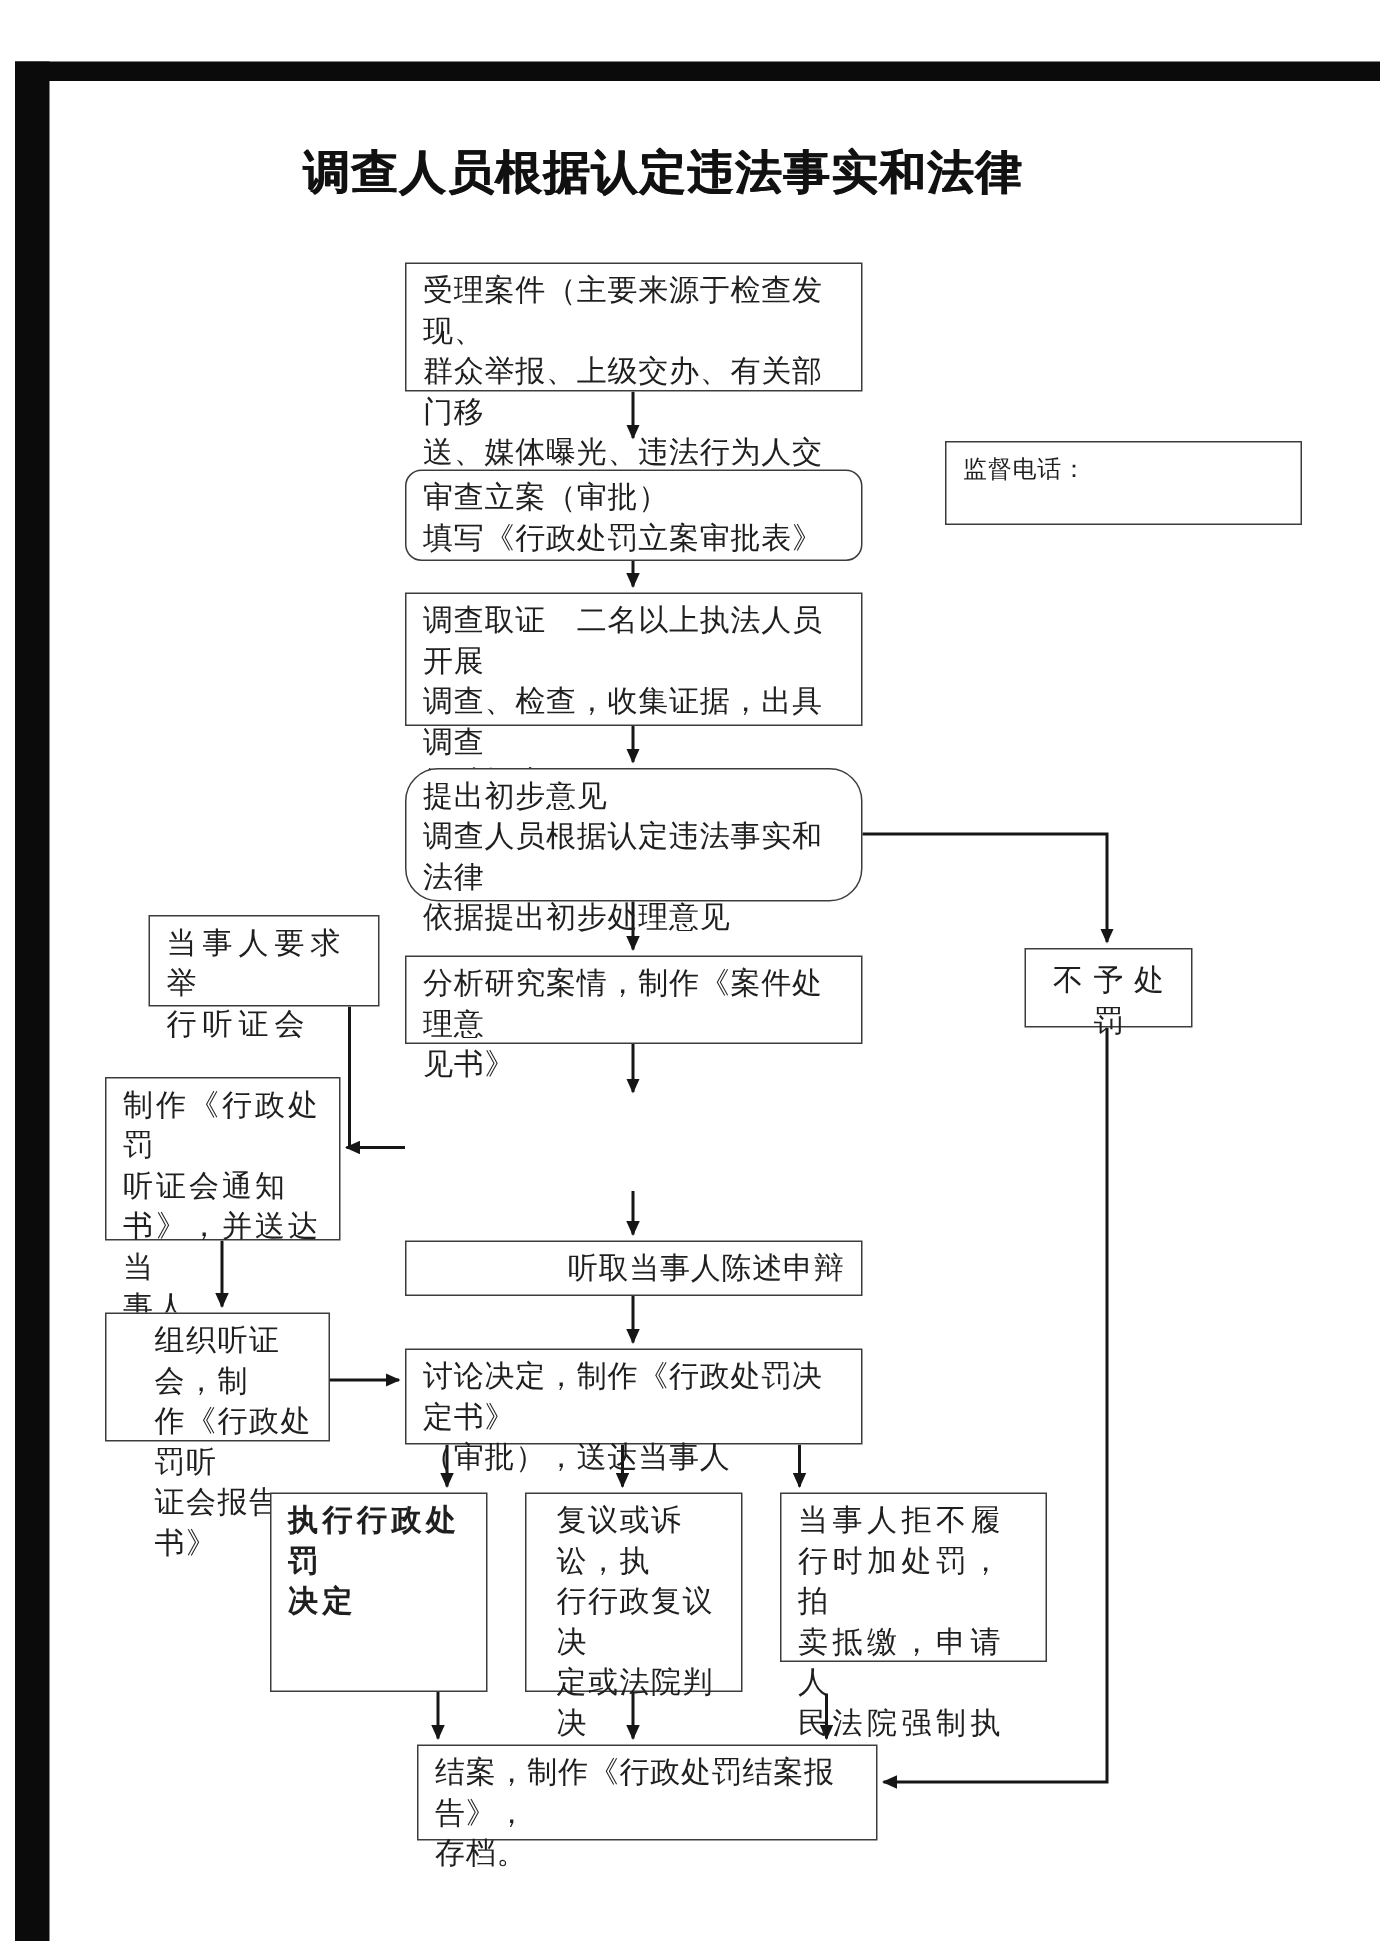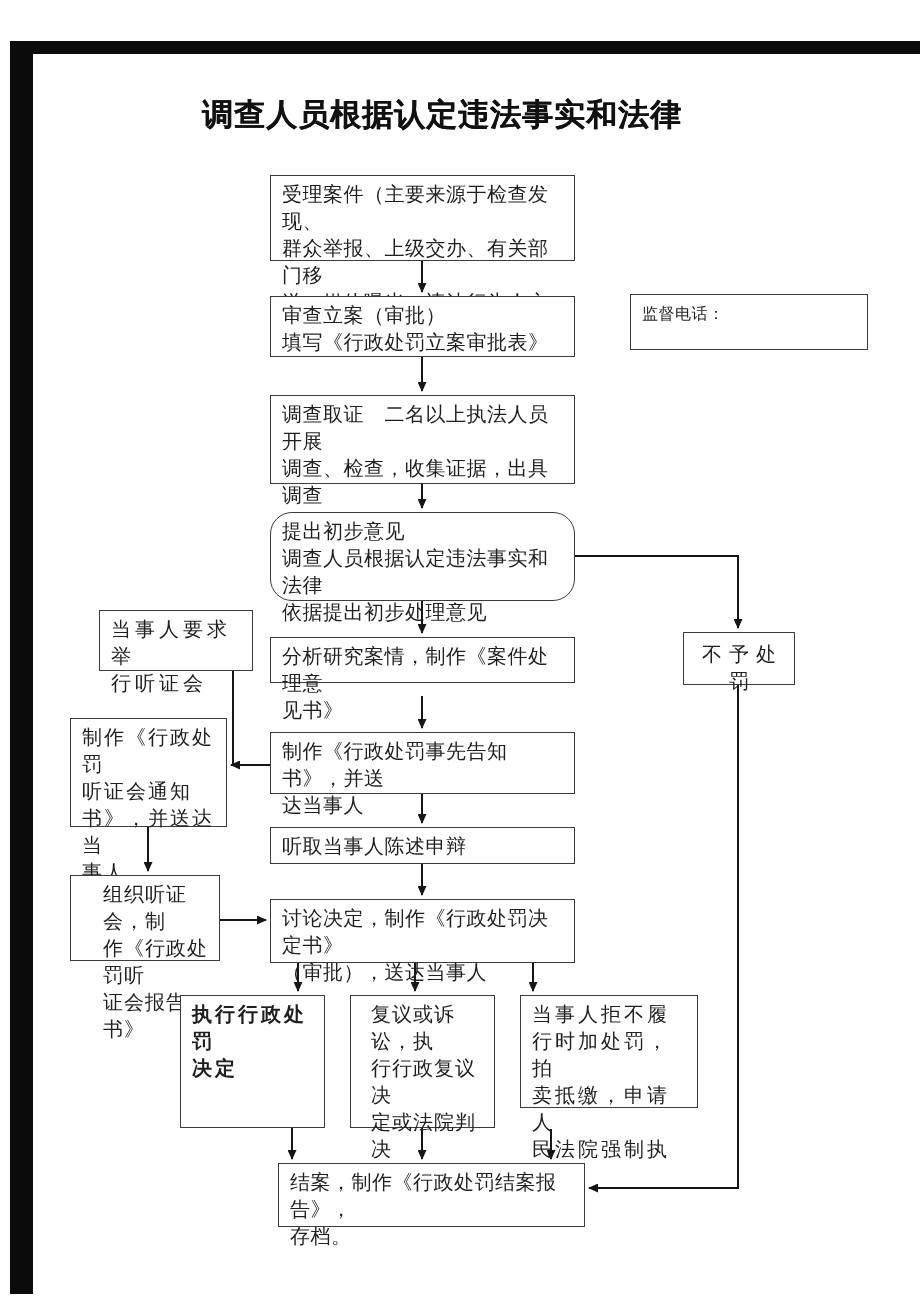--- a/index.html
+++ b/index.html
@@ -16,26 +16,26 @@
     font-size:31px;font-weight:900;letter-spacing:1px;color:#111;
     text-shadow:0.6px 0 0 #111;
   }
   .fbox{
     position:absolute;box-sizing:border-box;border:1px solid #3c3c3c;background:#fff;
     font-size:20px;line-height:27px;padding:5px 11px;white-space:pre-line;
     letter-spacing:0.5px;color:#1f1f1f;
   }
   .b-main{left:270px;width:305px;}
   .b-intake{top:175px;height:86px;}
-  .b-review{top:296px;height:61px;}
+  .b-review{top:313px;height:61px;border-radius:11px;}
   .b-invest{top:395px;height:89px;}
   .b-prelim{top:512px;height:89px;border-radius:22px;}
-  .b-analyze{top:637px;height:46px;font-family:Liberation Serif, serif;}
+  .b-analyze{top:637px;height:59px;font-family:Liberation Serif, serif;}
   .b-notice{top:732px;height:62px;}
-  .b-listen{top:827px;height:37px;}
+  .b-listen{top:827px;height:37px;text-align:right;}
   .b-decide{top:899px;height:64px;}
   .b-supervise{left:630px;top:294px;width:238px;height:56px;font-size:16px;}
   .b-nopunish{left:683px;top:632px;width:112px;height:53px;text-align:center;letter-spacing:7px;padding:8px 0 0 7px;}
   .b-hearingreq{left:99px;top:610px;width:154px;height:61px;letter-spacing:4px;}
   .b-hearingnotice{left:70px;top:718px;width:157px;height:109px;letter-spacing:2px;}
   .b-hearinghold{left:70px;top:875px;width:150px;height:86px;letter-spacing:1px;padding-left:32px;}
   .b-execute{left:180px;top:995px;width:145px;height:133px;letter-spacing:3px;font-weight:bold;}
   .b-reconsider{left:350px;top:995px;width:145px;height:133px;letter-spacing:1px;padding-left:20px;}
   .b-refuse{left:520px;top:995px;width:178px;height:113px;letter-spacing:3px;}
   .b-close{left:278px;top:1163px;width:307px;height:64px;}
@@ -85,22 +85,20 @@
   <div class="fbox b-main b-review">审查立案（审批）
 填写《行政处罚立案审批表》</div>
   <div class="fbox b-main b-invest">调查取证　二名以上执法人员开展
 调查、检查，收集证据，出具调查
 终结报告</div>
   <div class="fbox b-main b-prelim">提出初步意见
 调查人员根据认定违法事实和法律
 依据提出初步处理意见</div>
   <div class="fbox b-main b-analyze">分析研究案情，制作《案件处理意
 见书》</div>
-  <div class="fbox b-main b-notice">制作《行政处罚事先告知书》，并送
-达当事人</div>
   <div class="fbox b-main b-listen">听取当事人陈述申辩</div>
   <div class="fbox b-main b-decide">讨论决定，制作《行政处罚决定书》
 （审批），送达当事人</div>
 
   <div class="fbox b-supervise">监督电话：</div>
   <div class="fbox b-nopunish">不予处罚</div>
   <div class="fbox b-hearingreq">当事人要求举
 行听证会</div>
   <div class="fbox b-hearingnotice">制作《行政处罚
 听证会通知

